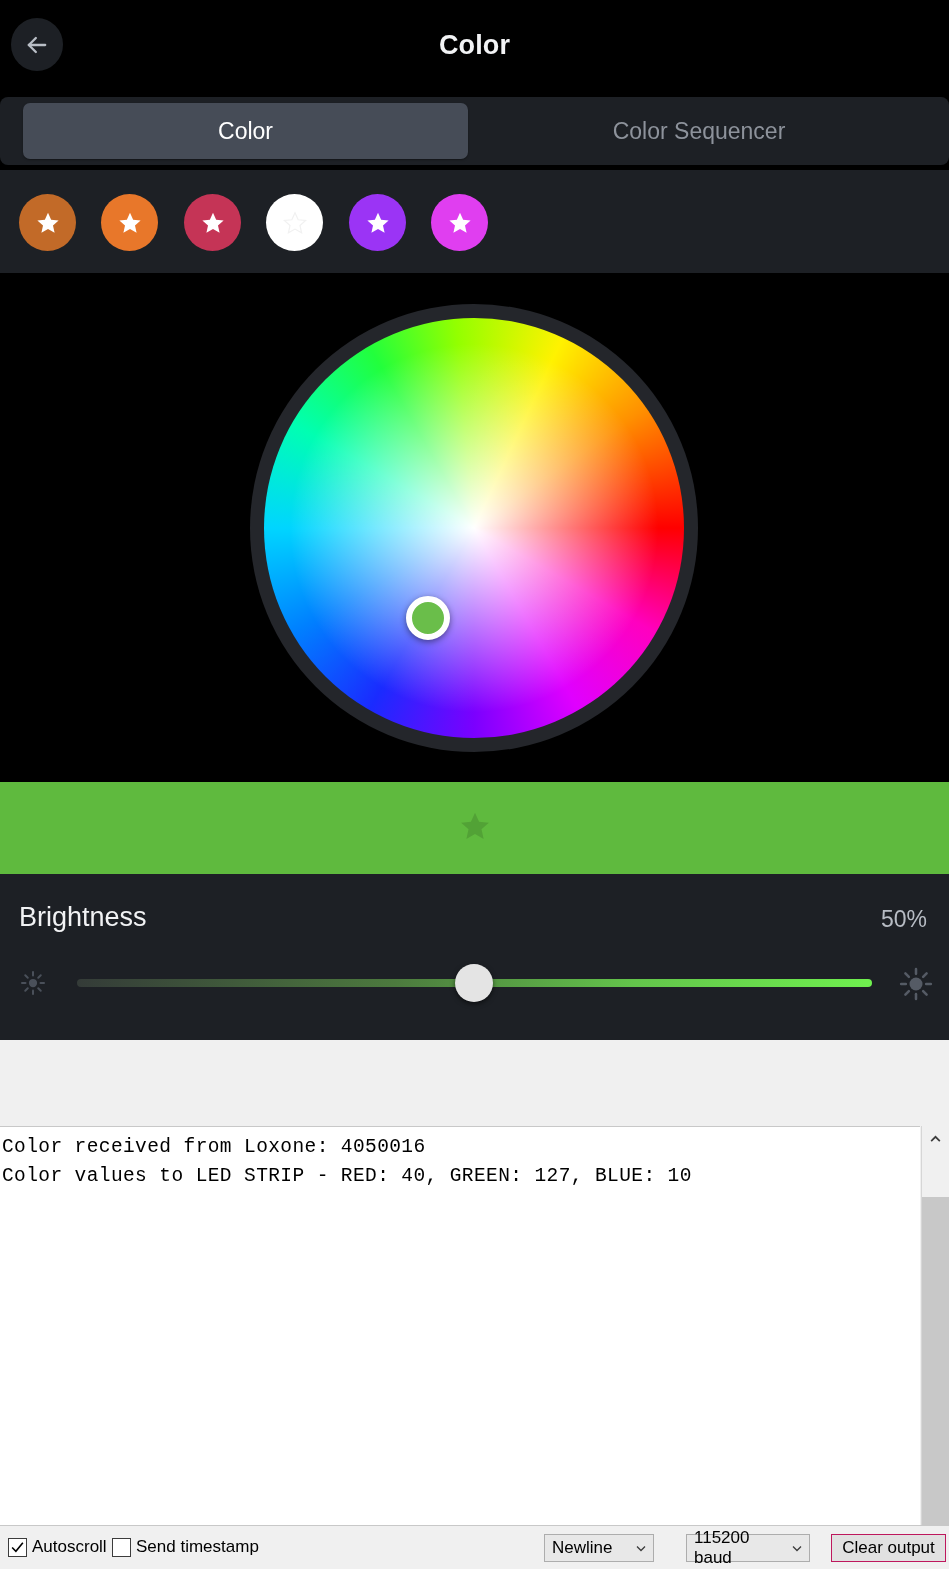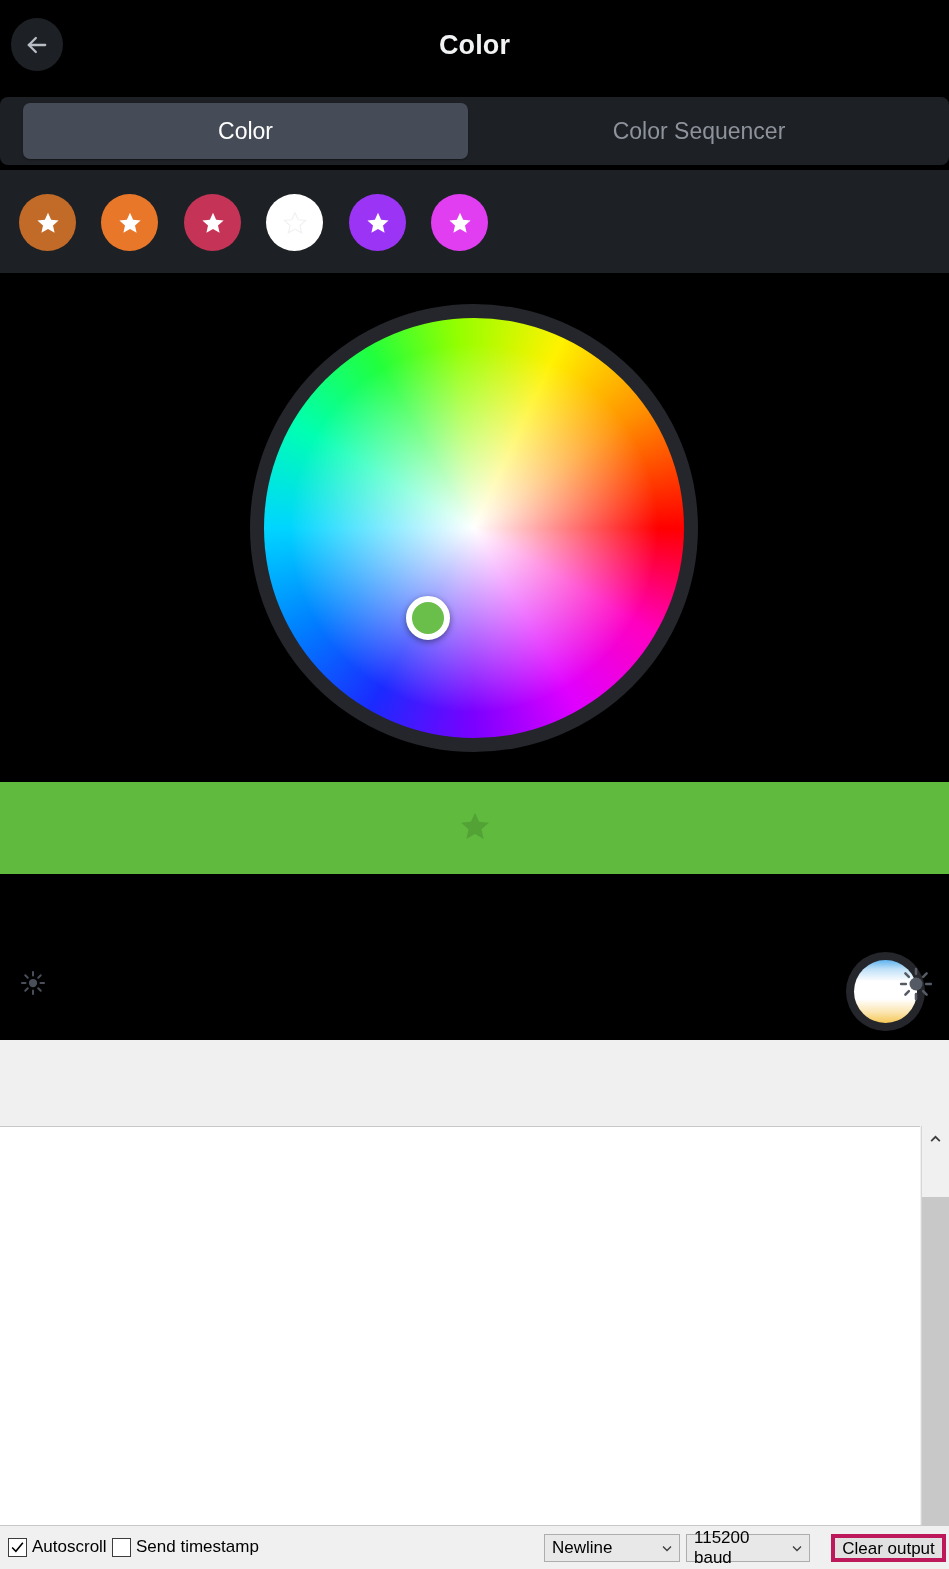--- a/index.html
+++ b/index.html
@@ -406,21 +406,21 @@
     width: 24px;
     display: flex;
     align-items: center;
     justify-content: center;
   }
   .btn-clear {
     position: absolute;
     left: 831px; top: 8px;
     width: 115px; height: 28px;
     background: #e1e1e1;
-    border: 4px solid #be185d;
+    border: 1px solid #be185d;
     box-sizing: border-box;
     font-size: 17px;
     color: #000;
     cursor: pointer;
     font-family: "Liberation Sans", sans-serif;
   }
 </style>
 </head>
 <body>
 
@@ -499,20 +499,26 @@
   </div>
 
   <div class="preview" style="background: rgb(95, 186, 62);">
     <span>
       <svg width="34" height="34" viewBox="0 0 24 24" fill="rgba(0,0,0,0.13)">
           <polygon points="12,2.6 14.9,9 21.8,9.7 16.6,14.3 18.1,21.1 12,17.6 5.9,21.1 7.4,14.3 2.2,9.7 9.1,9"></polygon>
         </svg>
     </span>
   </div>
 
+  <div class="brightness">
+    <div class="bright-label">Brightness</div>
+    <div class="bright-value">50%</div>
+    <div class="slider"></div>
+    <div class="slider-thumb"></div>
+  </div>
 
   <span class="sun-left">
     <svg width="30" height="30" viewBox="0 0 24 24" fill="none" stroke="#4a505a" stroke-width="1.6" stroke-linecap="round">
       <circle cx="12" cy="12" r="3.3" fill="#4a505a" stroke="none"></circle>
       <line x1="12" y1="3.2" x2="12" y2="6"></line>
         <line x1="12" y1="18" x2="12" y2="20.8"></line>
       <line x1="3.2" y1="12" x2="6" y2="12"></line>
         <line x1="18" y1="12" x2="20.8" y2="12"></line>
       <line x1="5.8" y1="5.8" x2="7.8" y2="7.8"></line>
         <line x1="16.2" y1="16.2" x2="18.2" y2="18.2"></line>
@@ -533,20 +539,22 @@
         <line x1="7.5" y1="16.5" x2="5.3" y2="18.7"></line>
     </svg>
   </span>
 </div>
 
 <div id="serial">
 
 
 
   <div class="sm-output">
+    <div class="sm-line">Color received from Loxone: 4050016</div>
+    <div class="sm-line">Color values to LED STRIP - RED: 40, GREEN: 127, BLUE: 10</div>
   </div>
 
   <div class="sm-scroll">
     <div class="sm-scroll-arrow sm-scroll-up">
       <svg width="13" height="13" viewBox="0 0 12 12" fill="none" stroke="#3c3c3c" stroke-width="1.6">
           <polyline points="2,7.5 6,3.5 10,7.5"></polyline>
         </svg>
     </div>
     <div class="sm-scroll-thumb"></div>
     <div class="sm-scroll-arrow sm-scroll-down">
@@ -562,21 +570,21 @@
         <svg width="15" height="15" viewBox="0 0 14 14" fill="none" stroke="#000" stroke-width="1.5">
             <polyline points="2,7 5.5,10.5 12,2.5"></polyline>
           </svg>
       </span>
       <span class="cb-label">Autoscroll</span>
     </div>
     <div class="cb-wrap" style="left:112px">
       <span class="cb-box"></span>
       <span class="cb-label">Send timestamp</span>
     </div>
-    <div class="sel" style="left:544px; width:136px">
+    <div class="sel" style="left:544px; width:110px">
       <span class="sel-text">Newline</span>
       <span class="sel-arrow">
         <svg width="12" height="12" viewBox="0 0 12 12" fill="none" stroke="#3c3c3c" stroke-width="1.3">
             <polyline points="2,4.5 6,8.5 10,4.5"></polyline>
           </svg>
       </span>
     </div>
     <div class="sel" style="left:686px; width:124px">
       <span class="sel-text">115200 baud</span>
       <span class="sel-arrow">

